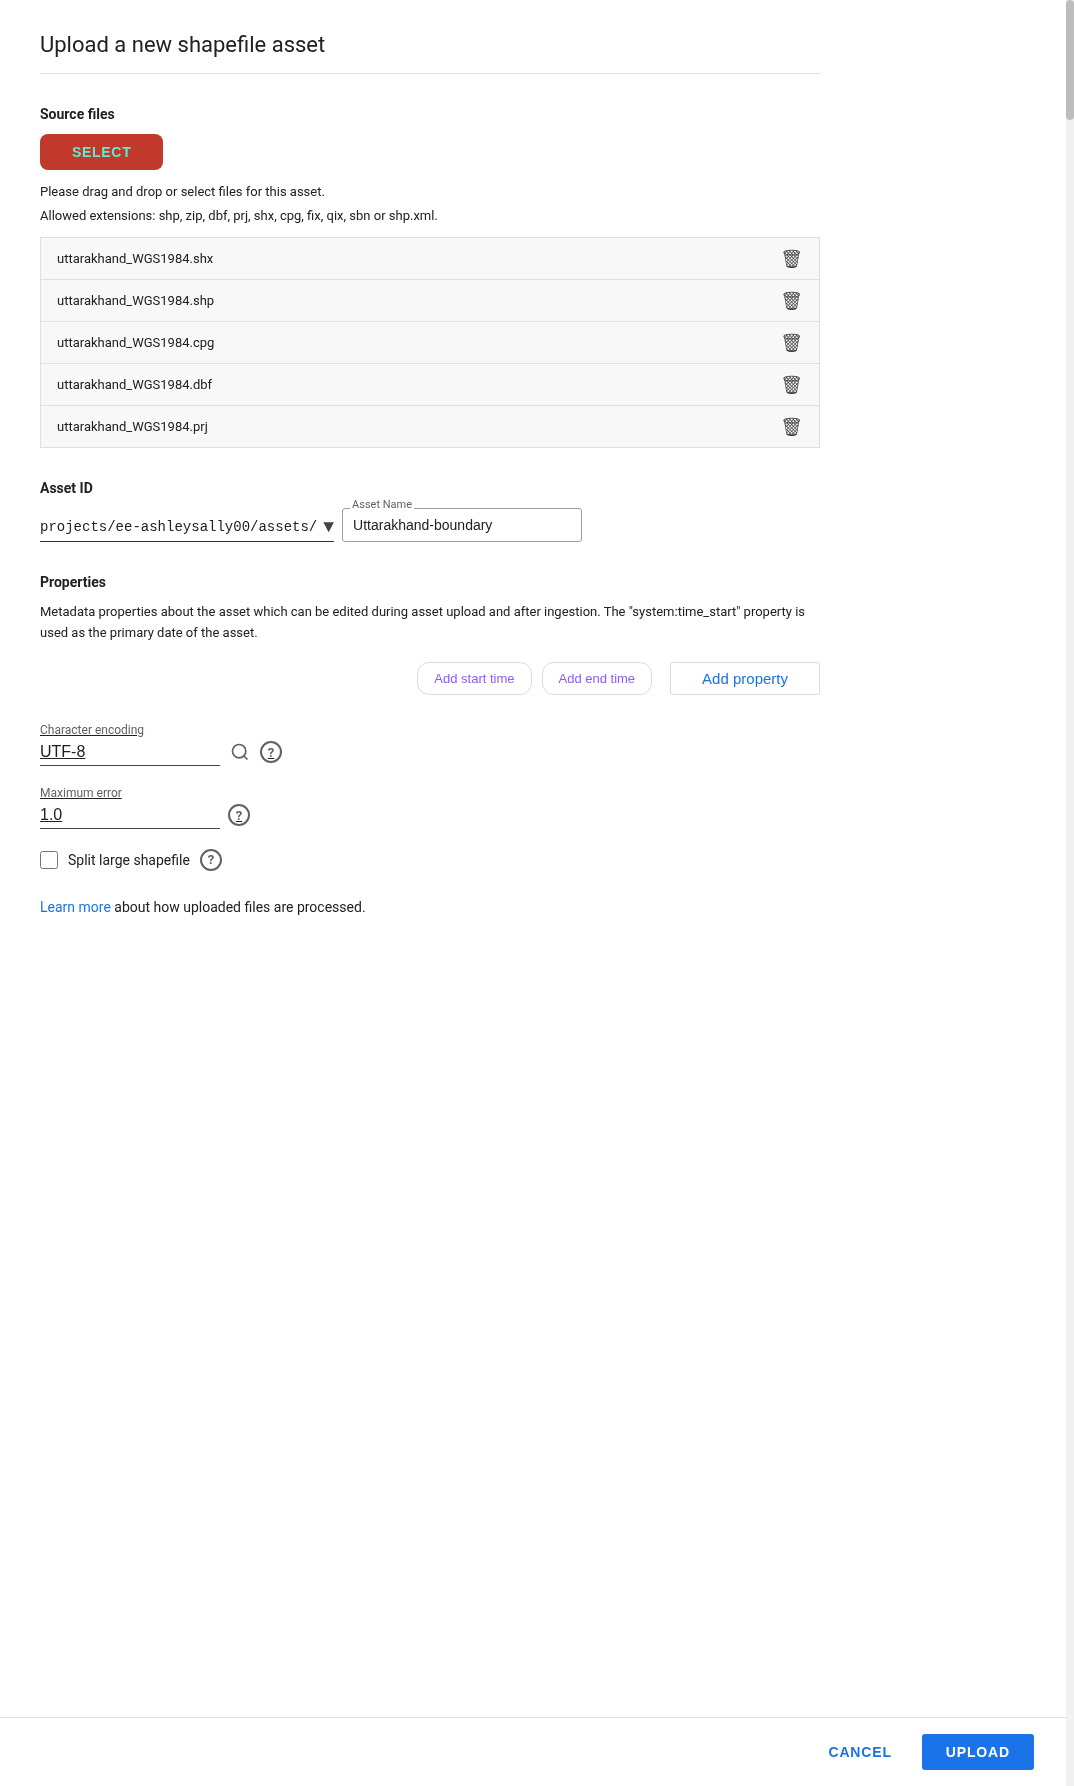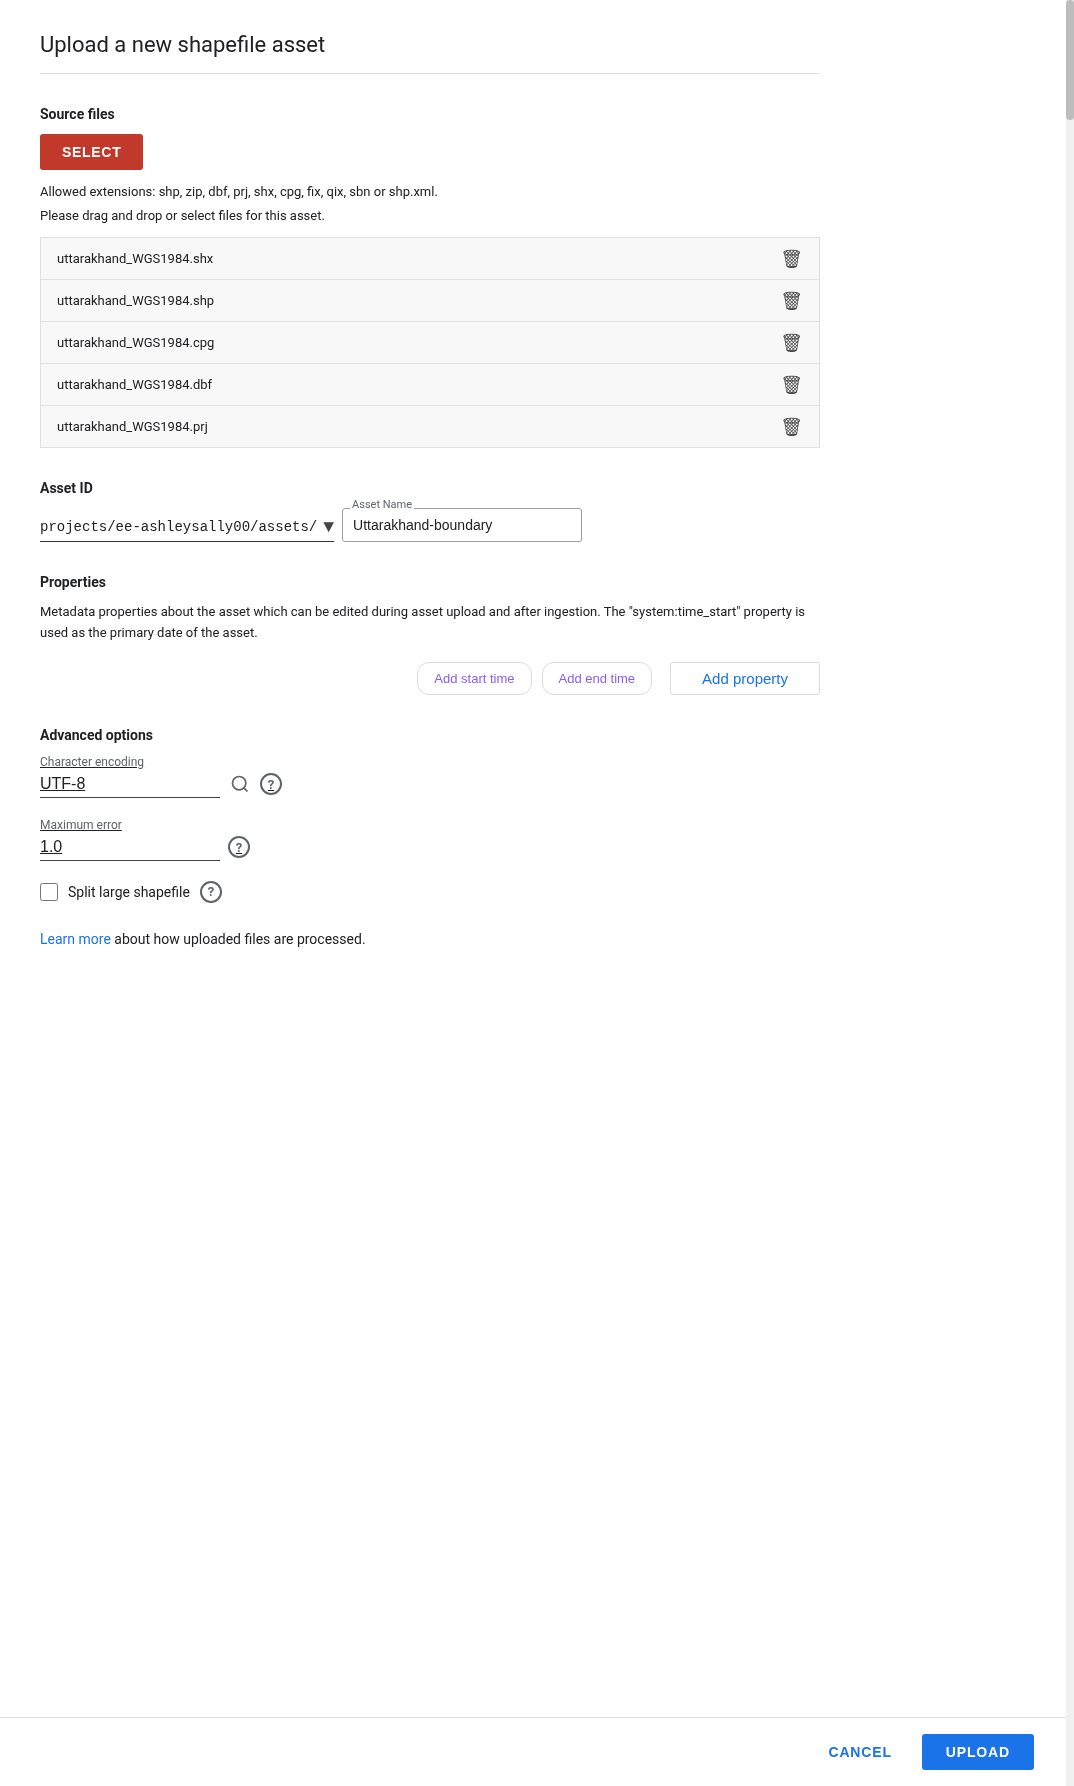--- a/index.html
+++ b/index.html
@@ -33,28 +33,28 @@
       margin-bottom: 28px;
     }
     .section-label {
       font-size: 14px;
       font-weight: 700;
       margin-bottom: 12px;
       margin-top: 32px;
     }
     .select-btn {
       background-color: #c0392b;
-      color: #ffffff;
-      border: none;
-      padding: 10px 22px;
+      color: #5eead4;
+      border: none;
+      padding: 10px 32px;
       font-size: 14px;
       font-weight: 700;
       letter-spacing: 0.05em;
       cursor: pointer;
-      border-radius: 3px;
+      border-radius: 8px;
       margin-bottom: 12px;
     }
     .drag-drop-text {
       font-size: 13px;
       color: #202124;
       margin-bottom: 4px;
       line-height: 1.5;
     }
     .file-list {
       margin-top: 12px;
@@ -291,22 +291,22 @@
 </head>
 <body>
 
 <div class="page-container">
   <h1 class="page-title">Upload a new shapefile asset</h1>
   <hr class="divider">
 
   <div class="section">
     <div class="section-label">Source files</div>
     <button class="select-btn">SELECT</button>
+    <div class="drag-drop-text">Please drag and drop or select files for this asset.</div>
     <div class="drag-drop-text">Allowed extensions: shp, zip, dbf, prj, shx, cpg, fix, qix, sbn or shp.xml.</div>
-    <div class="drag-drop-text">Please drag and drop or select files for this asset.</div>
 
     <div class="file-list">
 
     <div class="file-item">
       <span class="file-name">uttarakhand_WGS1984.shx</span>
       <span class="delete-icon">🗑</span>
     </div>
         <div class="file-item">
       <span class="file-name">uttarakhand_WGS1984.shp</span>
       <span class="delete-icon">🗑</span>
@@ -344,21 +344,20 @@
     <div class="section-label">Properties</div>
     <p class="properties-desc">Metadata properties about the asset which can be edited during asset upload and after ingestion. The "system:time_start" property is used as the primary date of the asset.</p>
     <div class="property-buttons">
       <button class="prop-btn">Add start time</button>
       <button class="prop-btn">Add end time</button>
       <button class="prop-btn-link">Add property</button>
     </div>
   </div>
 
   <div class="advanced-section">
-    <div class="section-label">Advanced options</div>
 
     <div class="field-group">
       <div class="field-label">Character encoding</div>
       <div class="field-row">
         <input class="text-input" type="text" value="UTF-8" style="">
         <button class="icon-btn">
           <svg width="20" height="20" viewBox="0 0 24 24" fill="none" stroke="#5f6368" stroke-width="2">
             <circle cx="11" cy="11" r="8"></circle>
             <line x1="21" y1="21" x2="16.65" y2="16.65"></line>
           </svg>

